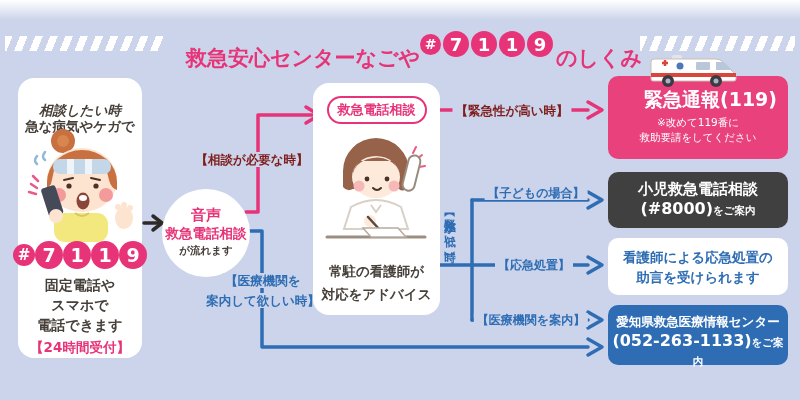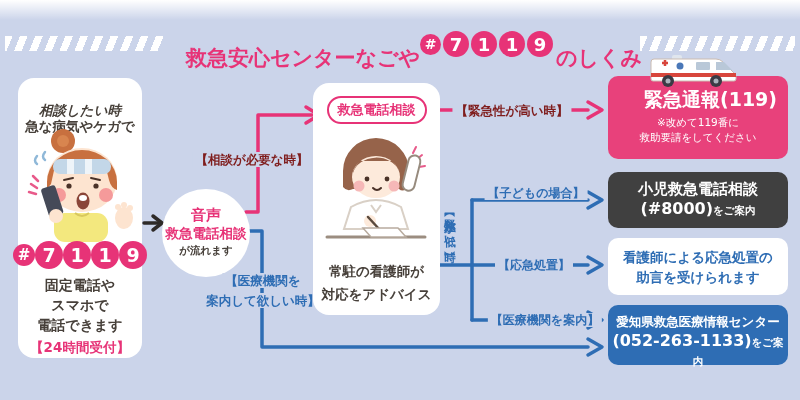--- a/index.html
+++ b/index.html
@@ -191,21 +191,21 @@
     <div class="p3">が流れます</div>
   </div>
 
   <div class="lbl pink" style="left:252px;top:152px;">【相談が必要な時】</div>
   <div class="lbl blue" style="left:263px;top:273px;">【医療機関を</div>
   <div class="lbl blue" style="left:263px;top:293px;">案内して欲しい時】</div>
   <div class="lbl pink" style="left:512px;top:103px;">【緊急性が高い時】</div>
   <div class="lbl-vert" style="left:441px;top:206px;">【緊急性が低い時】</div>
   <div class="lbl blue" style="left:536px;top:186px;font-size:12px;">【子どもの場合】</div>
   <div class="lbl blue" style="left:534px;top:258px;font-size:12px;">【応急処置】</div>
-  <div class="lbl blue" style="left:545px;top:313px;font-size:12px;">【医療機関を案内】</div>
+  <div class="lbl blue" style="left:531px;top:313px;font-size:12px;">【医療機関を案内】</div>
 
   <div class="card consult-card">
     <div class="pill">救急電話相談</div>
 
     <svg class="illu" style="left:8px;top:44px;" width="111" height="122" viewBox="0 0 111 122">
 
       <path d="M96,32 l5,-4 M98,40 l6,-1 M92,26 l3,-6" stroke="#e85a8a" stroke-width="2" stroke-linecap="round"></path>
 
       <path d="M22,44 a33,33 0 0 1 66,0 l0,16 q-6,6 -10,2 l-46,0 q-6,3 -10,-2 z" fill="#96634a"></path>
 

